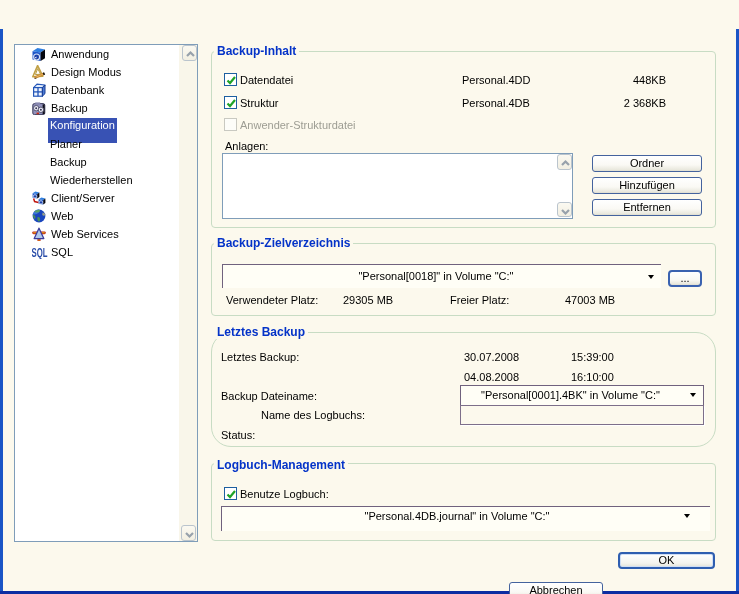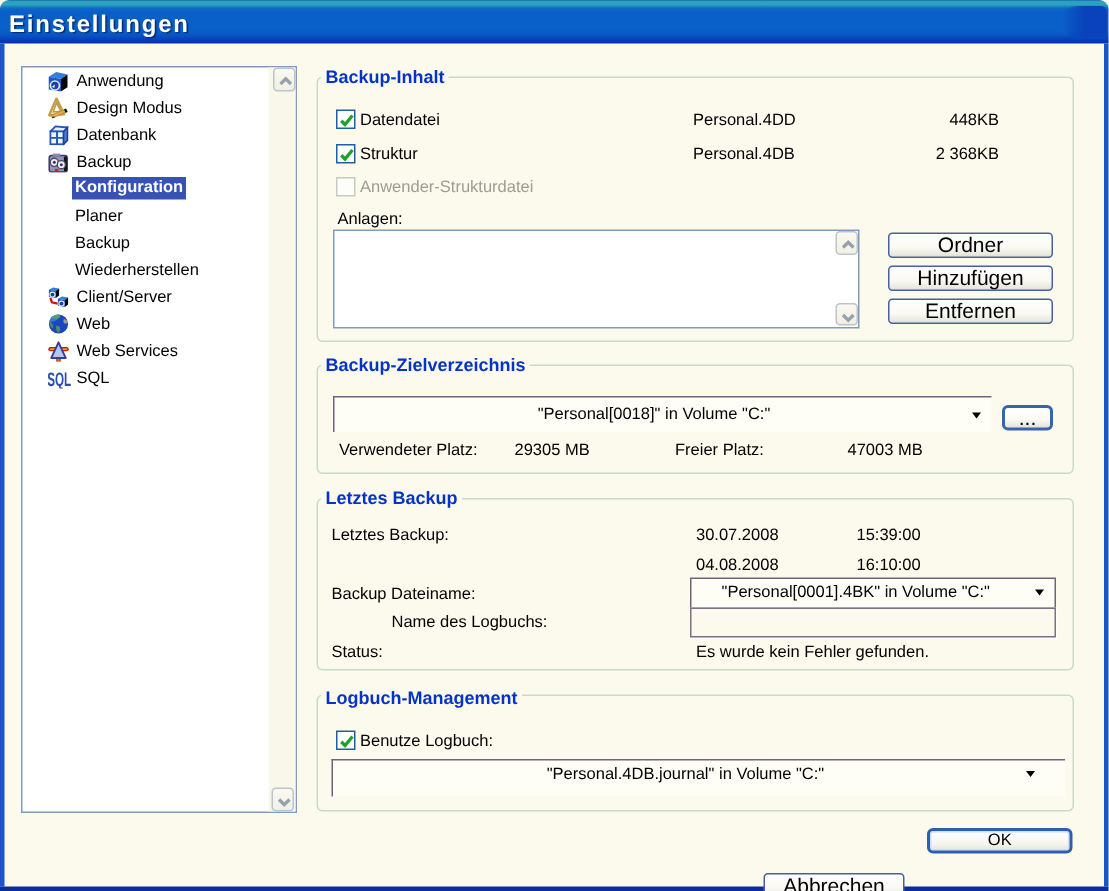--- a/index.html
+++ b/index.html
@@ -22,53 +22,49 @@
 .bb { position:absolute; left:0; top:591px; width:739px; height:3px; background:#0c2da2; }
 
 #tree { position:absolute; left:14px; top:44px; width:184px; height:498px; background:#fff; border:1px solid #7F9DB9; }
 #treescroll { position:absolute; right:0; top:0; width:18px; height:496px; background:#F9F6EA; }
 .sbtn { position:absolute; width:15px; height:16px; background:linear-gradient(180deg,#fbf9f1,#f2efe2); border:1px solid #bac4cd; border-radius:3px; }
 .sbtn svg { position:absolute; left:2px; top:4px; }
 .trow { position:absolute; left:0; height:18px; line-height:18px; white-space:nowrap; }
 .trow .ic { position:absolute; left:17px; top:2px; width:14px; height:14px; }
 .trow .tx { position:absolute; left:36px; top:0;text-align:center; }
 .trow .tx2 { position:absolute; left:35px; top:0; }
-.sel { background:#3852B4; color:#fff; padding:0 2px; display:inline-block; height:15px; line-height:15px; vertical-align:top; margin-top:1px; margin-left:-2px;font-weight:bold; }
+.sel { background:#3852B4; color:#fff; padding:0 2px; display:inline-block; height:25px; line-height:15px; vertical-align:top; margin-top:1px; margin-left:-2px; }
 
 .grp { position:absolute; left:211px; width:505px; border:1px solid #C8DCC4; border-radius:4px; }
 .grp > b { position:absolute; top:-8px; left:2px; background:#FCF9ED; padding:0 3px; color:#0433C8; font-size:12px; }
 
 .lb { position:absolute; height:14px; line-height:14px; white-space:nowrap; }
 .gray { color:#9D9D93; }
 
 .cb { position:absolute; width:13px; height:13px; background:#fff; border:1px solid #1D5FA0; }
 .cb svg { position:absolute; left:0px; top:0px; }
 .cbd { position:absolute; width:13px; height:13px; background:#FDFDF9; border:1px solid #C9C9C1; }
 
 #anlagen { position:absolute; left:222px; top:153px; width:351px; height:66px; background:#fff; border:1px solid #7F9DB9; }
 #anlagen .col { position:absolute; right:0; top:0; width:16px; height:64px; }
 
 .btn { position:absolute; border:1px solid #44639E; border-radius:3px;
   background:linear-gradient(180deg,#ffffff 0%,#faf9f4 60%,#e9e8dd 92%,#dcdbcf 100%);
-  text-align:center; font-size:14px; }
+  text-align:center; font-size:11px; }
 
 .combo { position:absolute; background:#FFFEF6; border-top:1px solid #70627e; border-left:1px solid #70627e; text-align:center; }
 .arrow { position:absolute; width:0; height:0; border-left:3.5px solid transparent; border-right:3.5px solid transparent; border-top:4.5px solid #000; }
 
 #ok { position:absolute; left:618px; top:552px; width:97px; height:17px; border:2px solid #2E5EB0; border-radius:4px;
   background:linear-gradient(180deg,#ffffff,#f4f4ee 70%,#e2e2d8); box-shadow:inset 0 0 0 1px #cfdef5;
   text-align:center; font-size:11px; line-height:13px; }
 </style>
 </head>
 <body>
 <div id="win">
-  <div id="title">
-      <span>Einstellungen</span>
-    <div style="position:absolute; right:1px; top:4px; width:30px; height:21px; background:linear-gradient(90deg, rgba(9,66,186,0) 0%, #0942BA 50%); border-radius:10px 4px 0 10px;"></div>
-  </div>
   <div class="bl"></div>
     <div class="br"></div>
     <div class="bb"></div>
 
   <div id="tree">
     <div id="treescroll"></div>
     <div class="sbtn" style="left:167px; top:0px;">
         <svg width="11" height="9" viewBox="0 0 11 9">
           <polyline points="2,6 5.5,2.5 9,6" fill="none" stroke="#97A1AB" stroke-width="2.2"></polyline>
         </svg>
@@ -223,35 +219,34 @@
       <b>Backup-Zielverzeichnis</b>
     </div>
   <div class="combo" style="left:222px; top:264px; width:439px; height:24px; line-height:23px;  padding-right:12px;">"Personal[0018]" in Volume "C:"</div>
   <div class="arrow" style="left:648px; top:275px;"></div>
   <div class="btn" style="left:668px; top:270px; width:34px; height:17px; line-height:13px; border-width:2px; border-color:#3A62B0; border-radius:4px;">...</div>
   <div class="lb" style="left:226px; top:293px;">Verwendeter Platz:</div>
   <div class="lb" style="left:343px; top:293px;">29305 MB</div>
   <div class="lb" style="left:450px; top:293px;">Freier Platz:</div>
   <div class="lb" style="left:565px; top:293px;">47003 MB</div>
 
-  <div class="grp" style="top:332px; height:115px;">
+  <div class="grp" style="top:332px; height:115px;border-radius:20px;">
       <b>Letztes Backup</b>
     </div>
   <div class="lb" style="left:221px; top:350px;">Letztes Backup:</div>
   <div class="lb" style="left:464px; top:350px;">30.07.2008</div>
   <div class="lb" style="left:571px; top:350px;">15:39:00</div>
   <div class="lb" style="left:464px; top:370px;">04.08.2008</div>
   <div class="lb" style="left:571px; top:370px;">16:10:00</div>
   <div class="lb" style="left:221px; top:389px;">Backup Dateiname:</div>
   <div class="combo" style="left:460px; top:385px; width:244px; height:21px; line-height:19px; border:1px solid #70627e; padding-right:23px;">"Personal[0001].4BK" in Volume "C:"</div>
   <div class="arrow" style="left:690px; top:393px;"></div>
   <div class="lb" style="left:221px; top:408px;margin-left:40px;">Name des Logbuchs:</div>
   <div style="position:absolute; left:460px; top:405px; width:244px; height:20px; border:1px solid #7d6f8a; background:#FCF9ED; box-shadow:1px 1px 0 #ffffff;"></div>
   <div class="lb" style="left:221px; top:428px;">Status:</div>
-  <div class="lb" style="left:464px; top:428px;">Es wurde kein Fehler gefunden.</div>
 
   <div class="grp" style="top:463px; height:78px;">
       <b style="top:-6px;">Logbuch-Management</b>
     </div>
   <div class="cb" style="left:224px; top:487px;">
       <svg width="13" height="13" viewBox="0 0 13 13">
         <polyline points="2.5,6.5 5,9 10,3" fill="none" stroke="#1FA327" stroke-width="2.2"></polyline>
       </svg>
     </div>
   <div class="lb" style="left:240px; top:487px;">Benutze Logbuch:</div>

